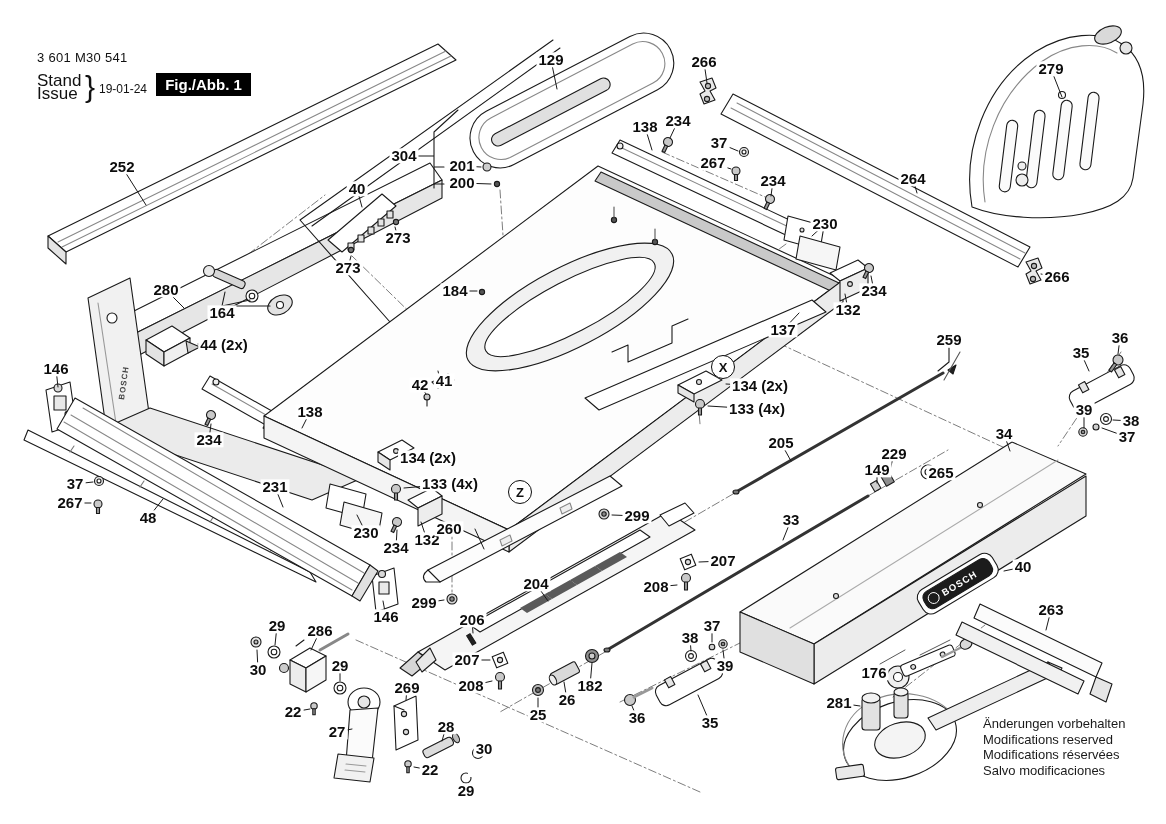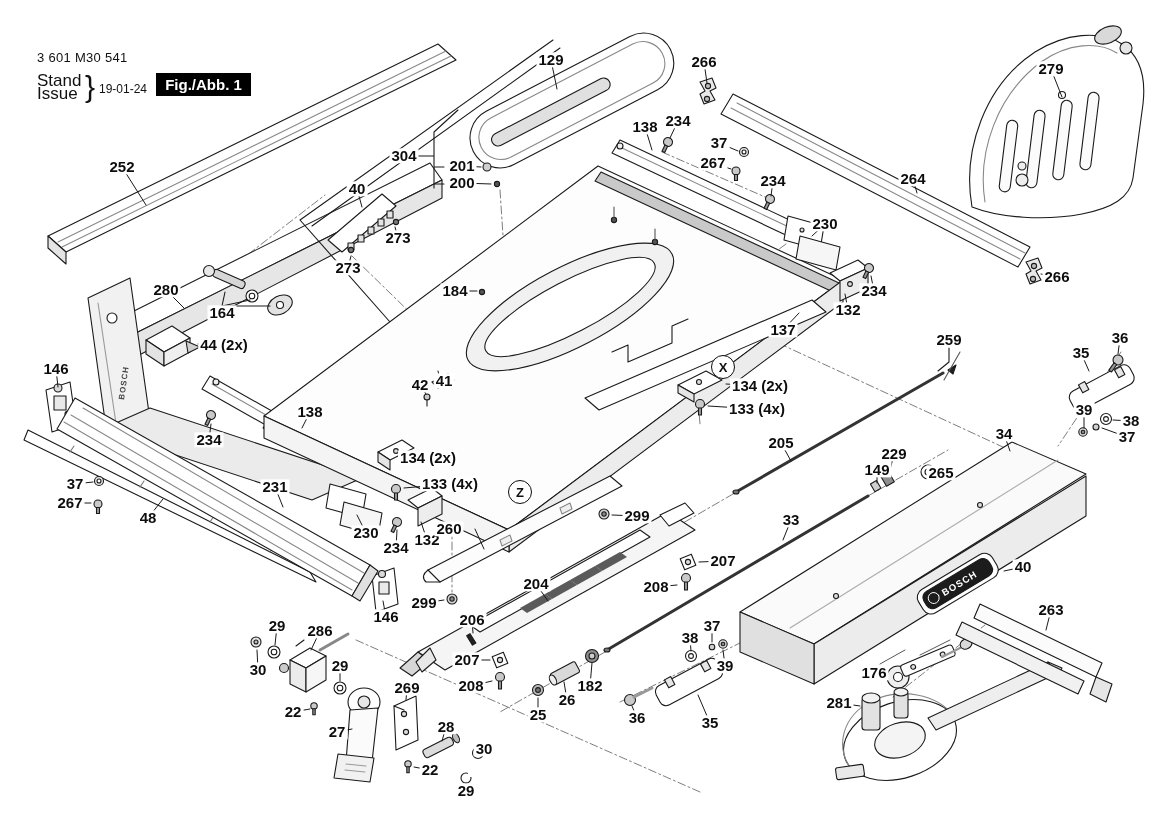--- a/index.html
+++ b/index.html
@@ -702,14 +702,20 @@
     <div class="standcol">
       <div>Stand</div>
       <div>Issue</div>
     </div>
     <div class="brace">}</div>
     <div class="date">19-01-24</div>
   </div>
 </div>
 <div class="figbox">Fig./Abb. 1</div>
 
+<div class="notes">
+      <div>Änderungen vorbehalten</div>
+      <div>Modifications reserved</div>
+      <div>Modifications réservées</div>
+      <div>Salvo modificaciones</div>
+    </div>
 
 </div>
 
 </body></html>

